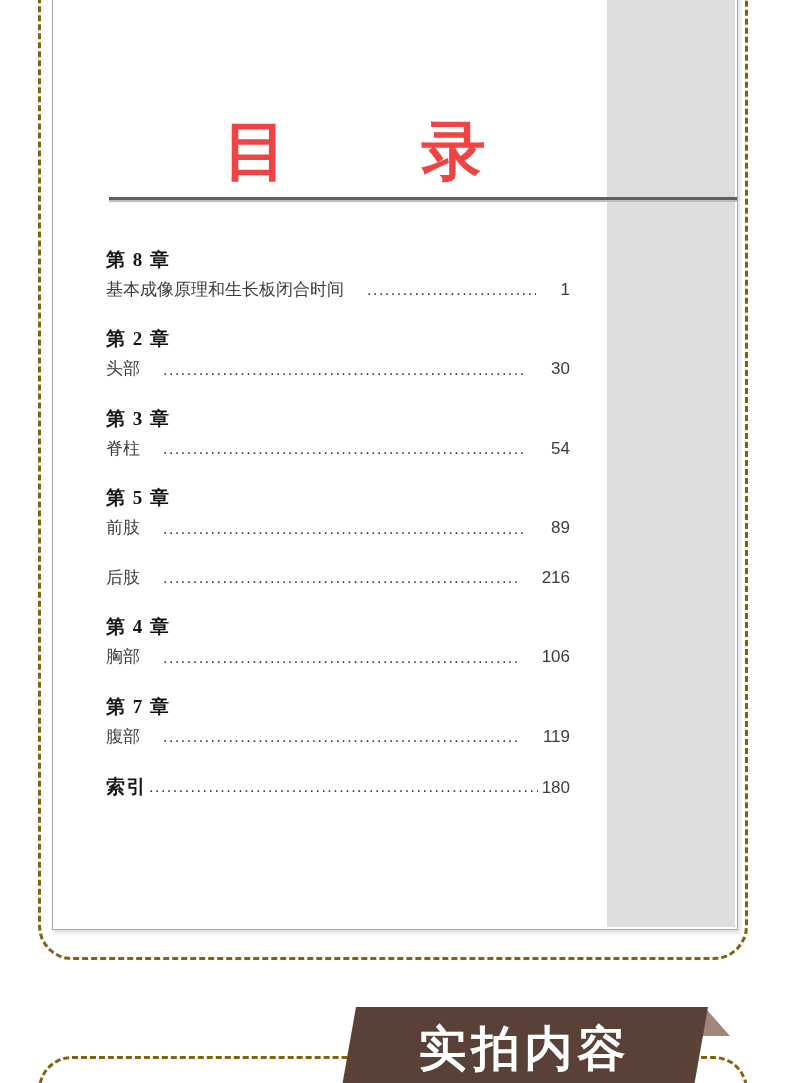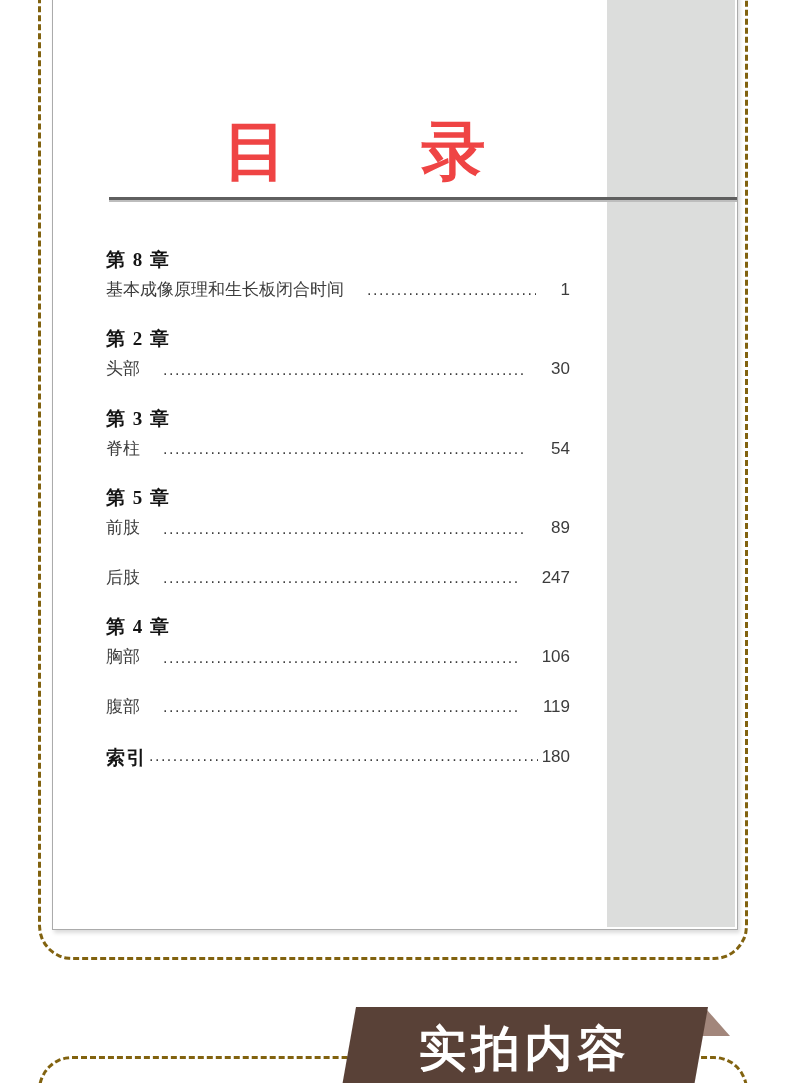--- a/index.html
+++ b/index.html
@@ -96,21 +96,21 @@
     overflow:hidden;
     white-space:nowrap;
     letter-spacing:1.5px;
     font-size:16px;
     color:#3c3c3c;
     margin:0 2px;
   }
   .pg{white-space:nowrap; margin-left:2px;}
   .index-row{
     display:flex;
-    align-items:flex-start;
+    align-items:center;
     font-size:17px;
     color:#3c3c3c;
     line-height:1.15;
     margin-top:18px;
   }
   .index-label{
     font-family:"Liberation Serif", serif;
     font-weight:bold;
     font-size:19px;
     color:#141414;
@@ -196,34 +196,35 @@
         <span class="ch-name">前肢</span>
         <span class="dots">........................................................................................................................................................................................................</span>
         <span class="pg">89</span>
       </div>
     </div>
 
     <div class="chapter">
       <div class="ch-row">
         <span class="ch-name">后肢</span>
         <span class="dots">........................................................................................................................................................................................................</span>
-        <span class="pg">247</span>
+        <span class="pg">216</span>
       </div>
     </div>
 
     <div class="chapter">
       <div class="ch-head">第 4 章</div>
       <div class="ch-row">
         <span class="ch-name">胸部</span>
         <span class="dots">........................................................................................................................................................................................................</span>
         <span class="pg">106</span>
       </div>
     </div>
 
     <div class="chapter">
+      <div class="ch-head">第 7 章</div>
       <div class="ch-row">
         <span class="ch-name">腹部</span>
         <span class="dots">........................................................................................................................................................................................................</span>
         <span class="pg">119</span>
       </div>
     </div>
 
     <div class="index-row">
       <span class="index-label">索引</span>
       <span class="dots">........................................................................................................................................................................................................</span>

